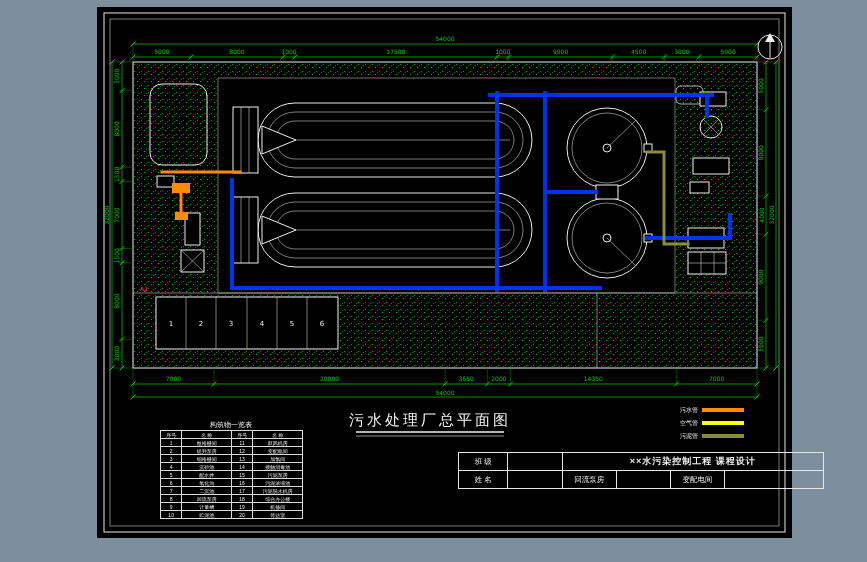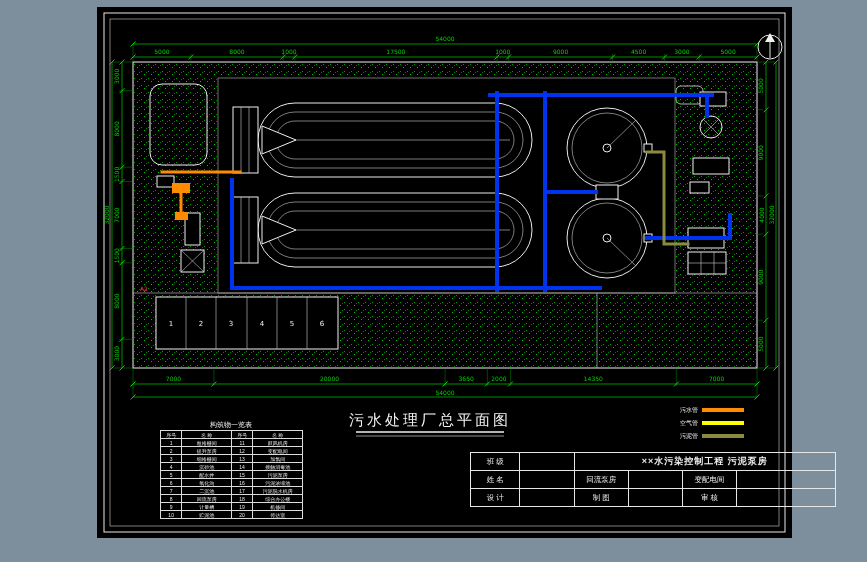--- a/index.html
+++ b/index.html
@@ -17,21 +17,21 @@
   .pipe-blue{stroke:#0033ee;stroke-width:4;fill:none;stroke-linecap:square;}
   .pipe-orange{stroke:#ff8c00;stroke-width:3;fill:none;stroke-linecap:square;}
   .pipe-olive{stroke:#8b8b3d;stroke-width:3;fill:none;stroke-linecap:square;}
   .redtxt{fill:#ff3b3b;font-size:6px;}
   .whitetxt{fill:#f2f2f2;}
   
   .equip{position:absolute;left:160px;top:430px;width:143px;}
   .equip table{width:100%;border-collapse:collapse;table-layout:fixed;}
   .equip td{border:1px solid #dcdcdc;color:#e8e8e8;font-size:5px;line-height:6px;height:7px;
             padding:0;text-align:center;white-space:nowrap;overflow:hidden;}
-  .tblock{position:absolute;left:470px;top:452px;width:366px;}
+  .tblock{position:absolute;left:458px;top:452px;width:366px;}
   .tblock table{width:100%;border-collapse:collapse;table-layout:fixed;}
   .tblock td{border:1px solid #e6e6e6;color:#efefef;font-size:7.5px;line-height:9px;height:17px;
              padding:0 2px;text-align:center;white-space:nowrap;overflow:hidden;}
   .tblock td.big{font-size:9px;font-weight:bold;letter-spacing:1px;}
 </style>
 </head>
 <body>
 
 <div class="stage">
 
@@ -311,35 +311,27 @@
           <col style="width:46px">
           <col style="width:46px">
           <col style="width:46px">
           <col style="width:46px">
           <col style="width:84px">
         </colgroup>
     <tbody>
           <tr>
       <td>班 级</td>
       <td></td>
-      <td class="big" colspan="4">××水污染控制工程 污泥泵房</td>
+      <td class="big" colspan="4">××水污染控制工程 课程设计</td>
     </tr>
     <tr>
       <td>姓 名</td>
       <td></td>
       <td>回流泵房</td>
       <td></td>
       <td>变配电间</td>
       <td></td>
     </tr>
-    <tr>
-      <td>设 计</td>
-      <td></td>
-      <td>制 图</td>
-      <td></td>
-      <td>审 核</td>
-      <td></td>
-    </tr>
   </tbody>
       </table>
 </div>
 
 </div>
 
 </body></html>

